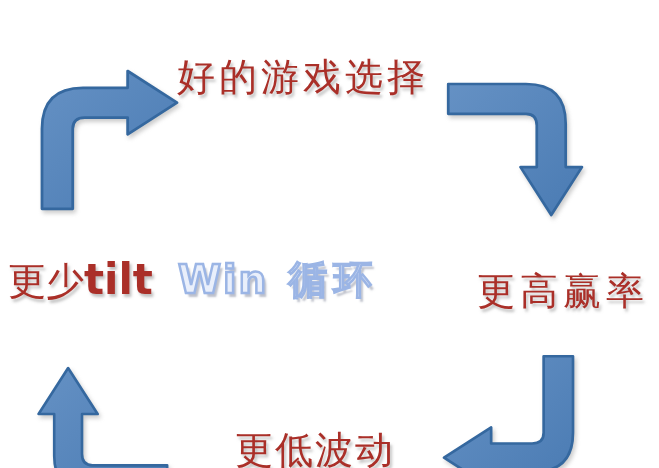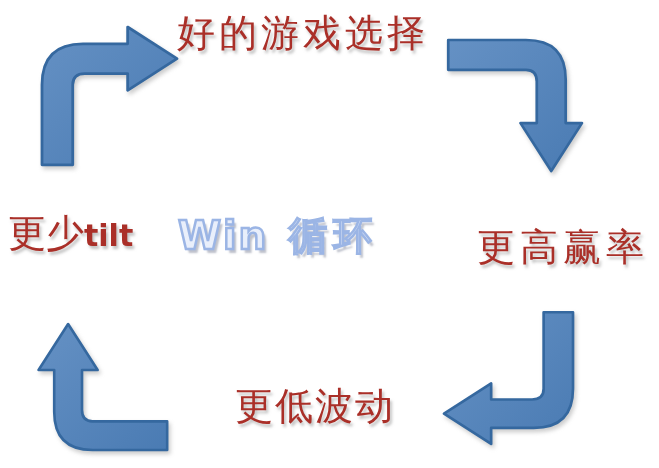--- a/index.html
+++ b/index.html
@@ -3,21 +3,21 @@
 <meta charset="utf-8">
 <style>
   html,body{margin:0;padding:0;}
   body{
     width:659px;height:468px;
     background:#ffffff;
     position:relative;
     overflow:hidden;
     font-family:"Liberation Serif", serif;
   }
-  .canvas{position:absolute;inset:0;}
+  .canvas{position:absolute;inset:0;margin-top:44px;}
   svg.arrow{
     position:absolute;
     overflow:visible;
     filter:drop-shadow(2px 3px 2px rgba(110,110,110,.35));
   }
   .a-tl{left:42px;top:20px;width:135px;height:150px;}
   .a-tr{left:443px;top:40px;width:146px;height:131px;}
   .a-br{left:444px;top:306px;width:129px;height:146px;}
   .a-bl{left:30px;top:324px;width:144px;height:126px;}
   .node{
@@ -28,21 +28,21 @@
     white-space:nowrap;
     text-shadow:2px 3px 3px rgba(140,140,140,.55);
   }
   .node-top{left:177px;top:12px;letter-spacing:4px;}
   .node-right{left:477px;top:226px;letter-spacing:5px;}
   .node-bottom{left:235px;top:385px;letter-spacing:2px;text-align:center;}
   .node-left{left:8px;top:212px;}
   .latin-bold{
     font-family:"DejaVu Sans", sans-serif;
     font-weight:bold;
-    font-size:30px;
+    font-size:42px;
   }
   .center-title{
     position:absolute;
     left:178px;top:213px;
     font-size:39px;
     line-height:1.2;
     white-space:nowrap;
     color:#e9effb;
     -webkit-text-stroke:2.5px #9bb5e5;
     text-shadow:3px 4px 2px rgba(125,132,152,.5);

